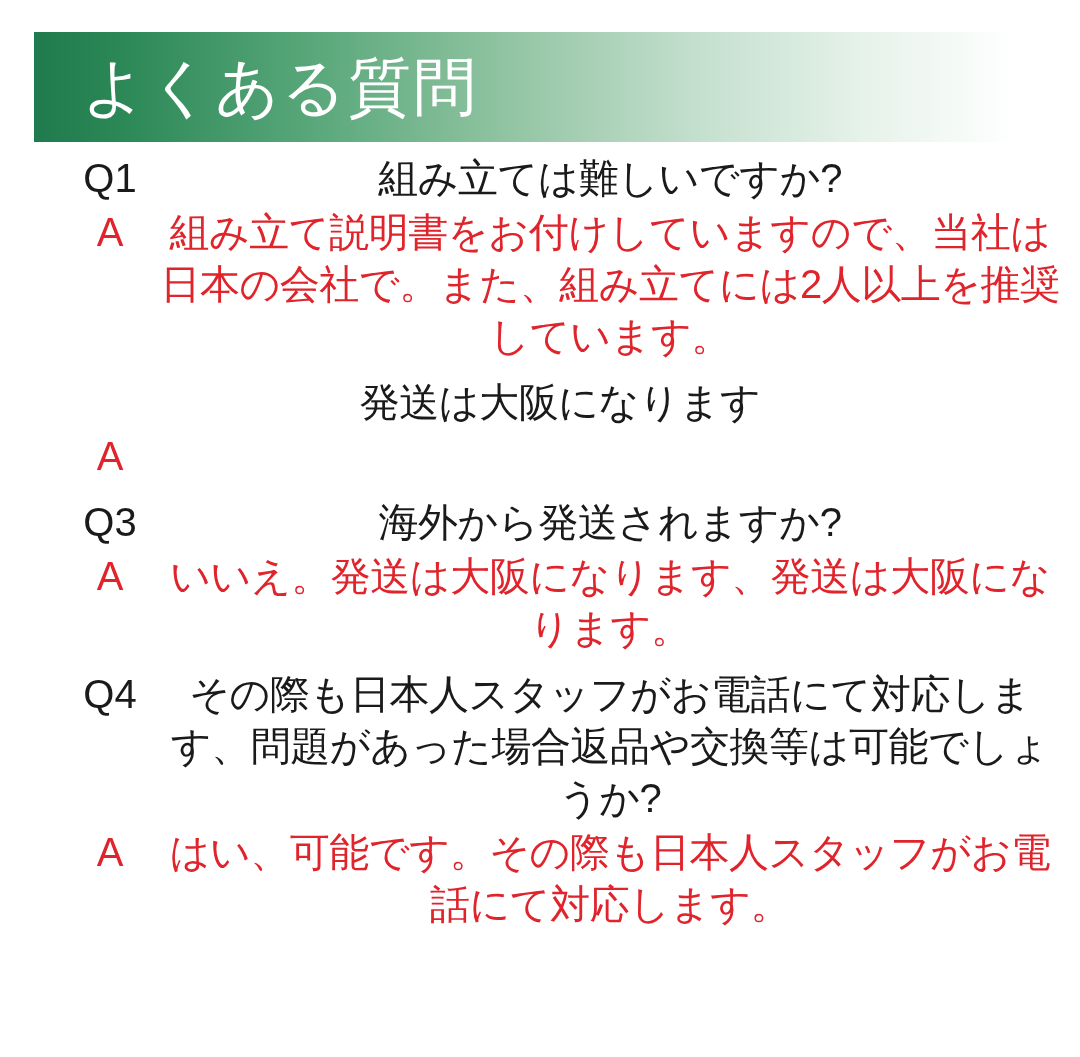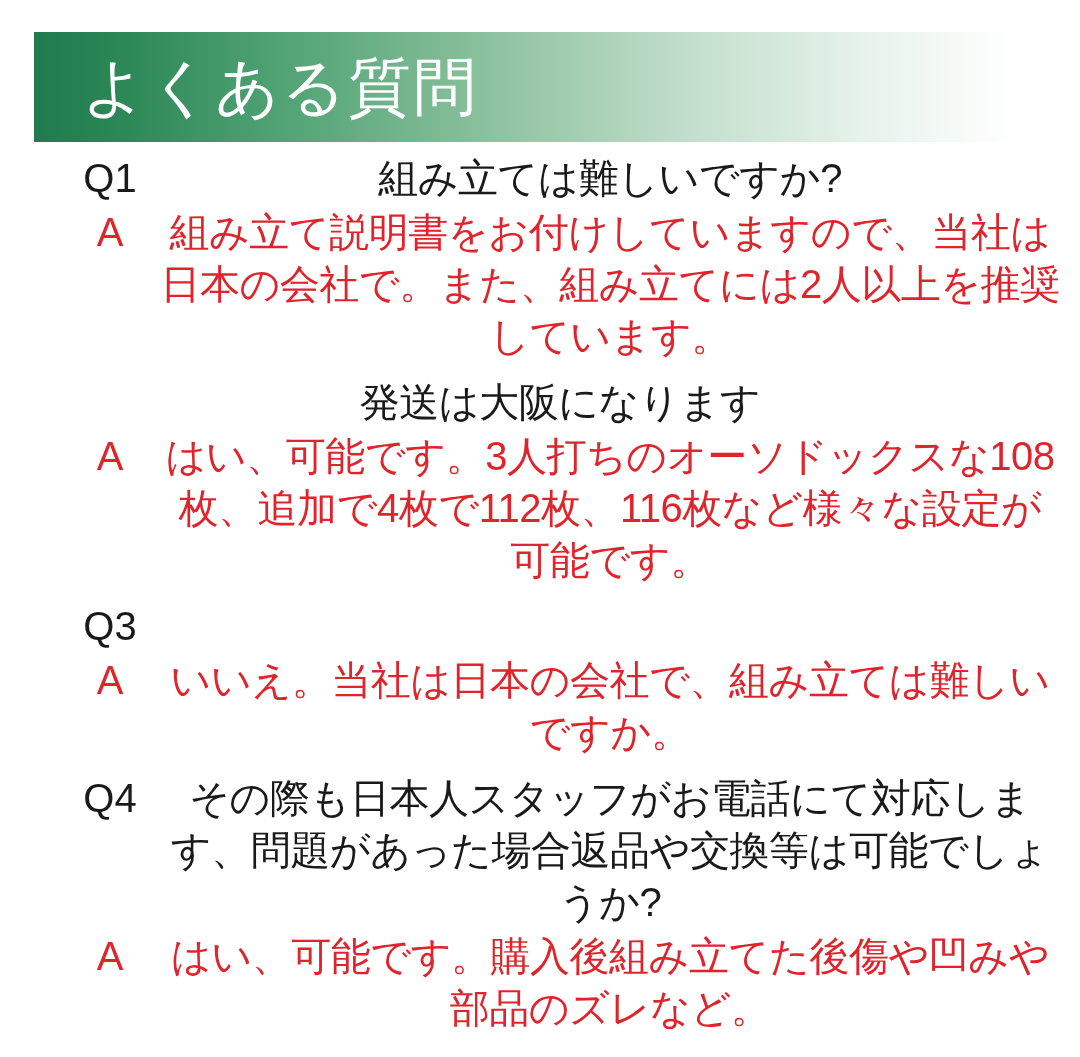--- a/index.html
+++ b/index.html
@@ -115,39 +115,39 @@
         <div class="qa-text">組み立て説明書をお付けしていますので、当社は日本の会社で。また、組み立てには2人以上を推奨しています。</div>
       </div>
     </div>
 
     <div class="qa-block">
       <div class="qa-row question">
         <div class="qa-text">発送は大阪になります</div>
       </div>
       <div class="qa-row answer">
         <div class="qa-label">A</div>
-        <div class="qa-text">はい、可能です。3人打ちのオーソドックスな108枚、追加で4枚で112枚、116枚など様々な設定が可能です。</div>
       </div>
     </div>
 
     <div class="qa-block">
       <div class="qa-row question">
         <div class="qa-label">Q3</div>
+        <div class="qa-text">海外から発送されますか?</div>
       </div>
       <div class="qa-row answer">
         <div class="qa-label">A</div>
-        <div class="qa-text">いいえ。当社は日本の会社で、組み立ては難しいですか。</div>
+        <div class="qa-text">いいえ。発送は大阪になります、発送は大阪になります。</div>
       </div>
     </div>
 
     <div class="qa-block">
       <div class="qa-row question">
         <div class="qa-label">Q4</div>
         <div class="qa-text">その際も日本人スタッフがお電話にて対応します、問題があった場合返品や交換等は可能でしょうか?</div>
       </div>
       <div class="qa-row answer">
         <div class="qa-label">A</div>
-        <div class="qa-text">はい、可能です。購入後組み立てた後傷や凹みや部品のズレなど。</div>
+        <div class="qa-text">はい、可能です。その際も日本人スタッフがお電話にて対応します。</div>
       </div>
     </div>
 
   </div>
 </div>
 
 </body></html>

